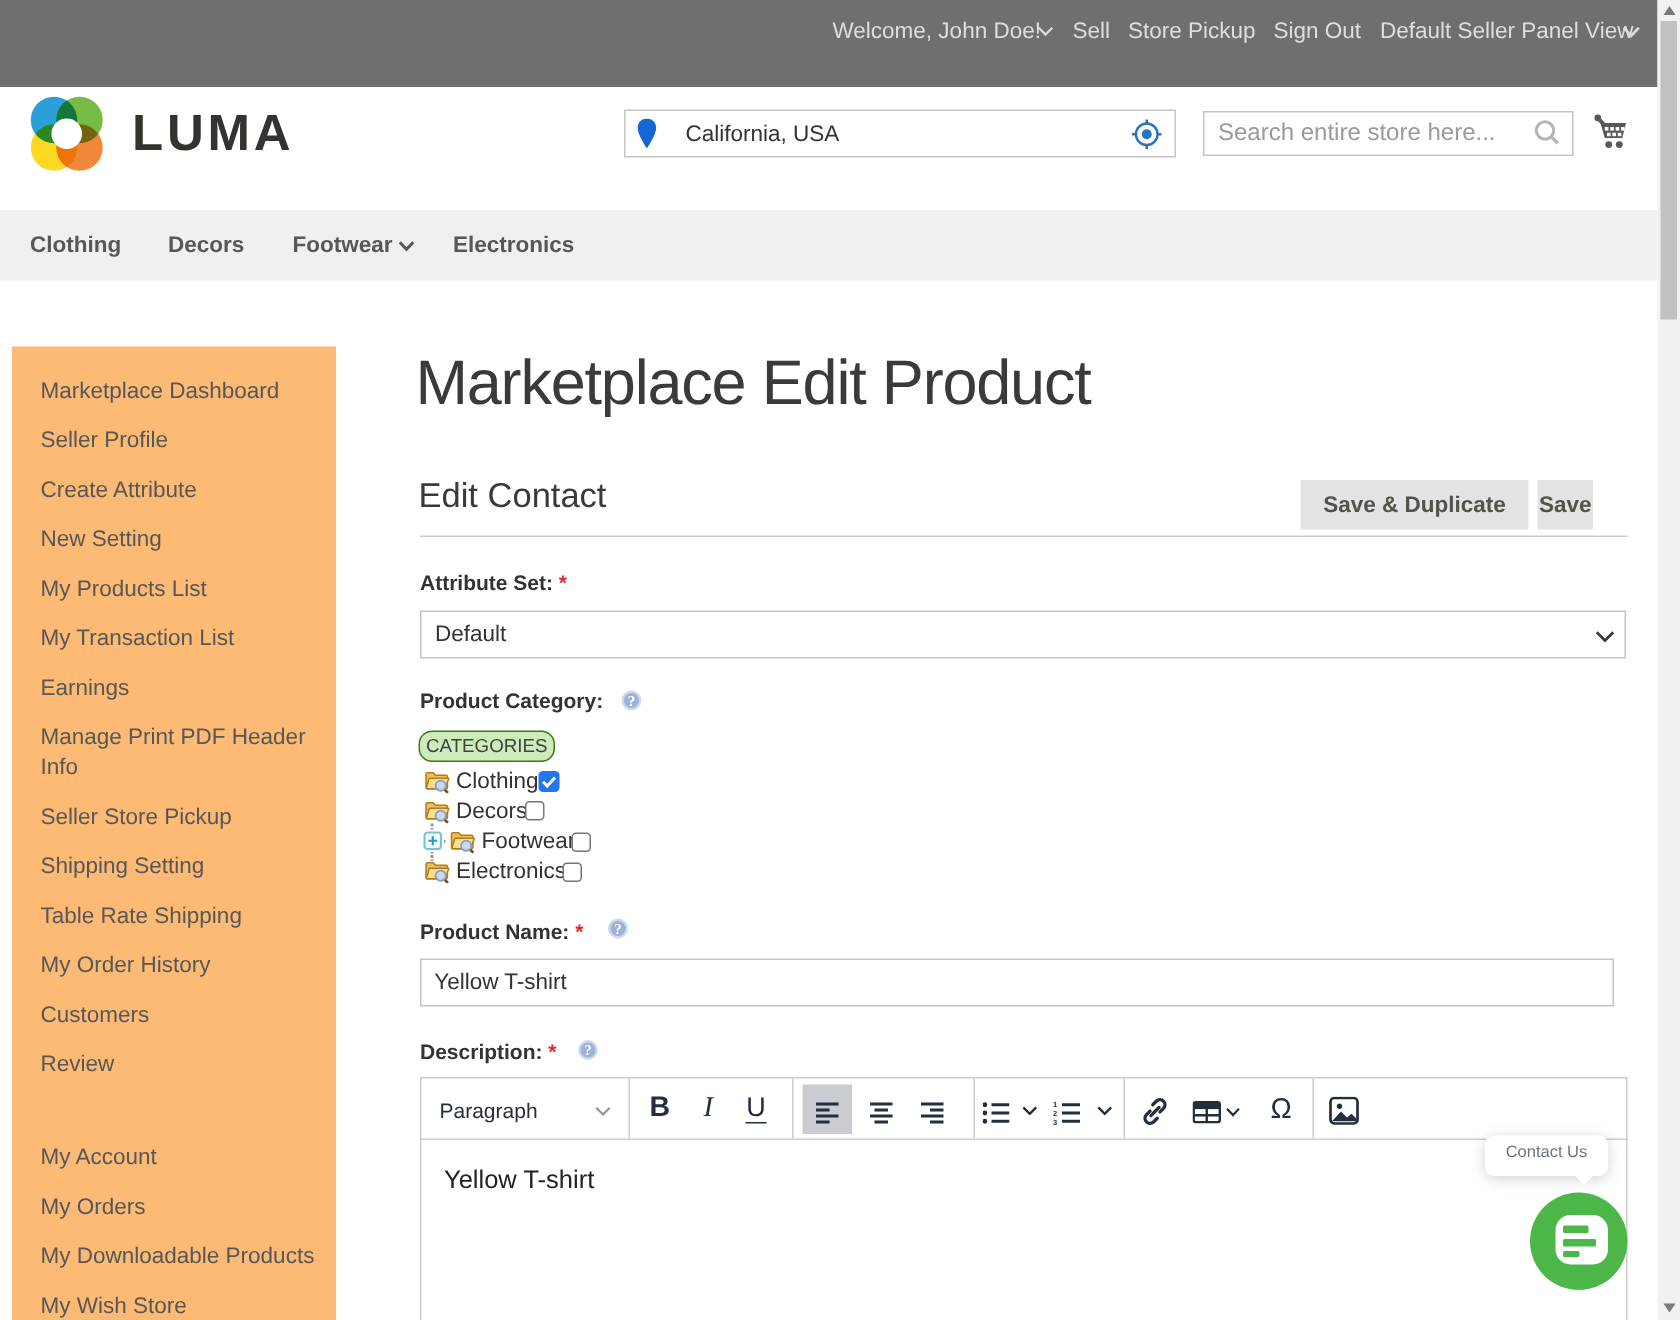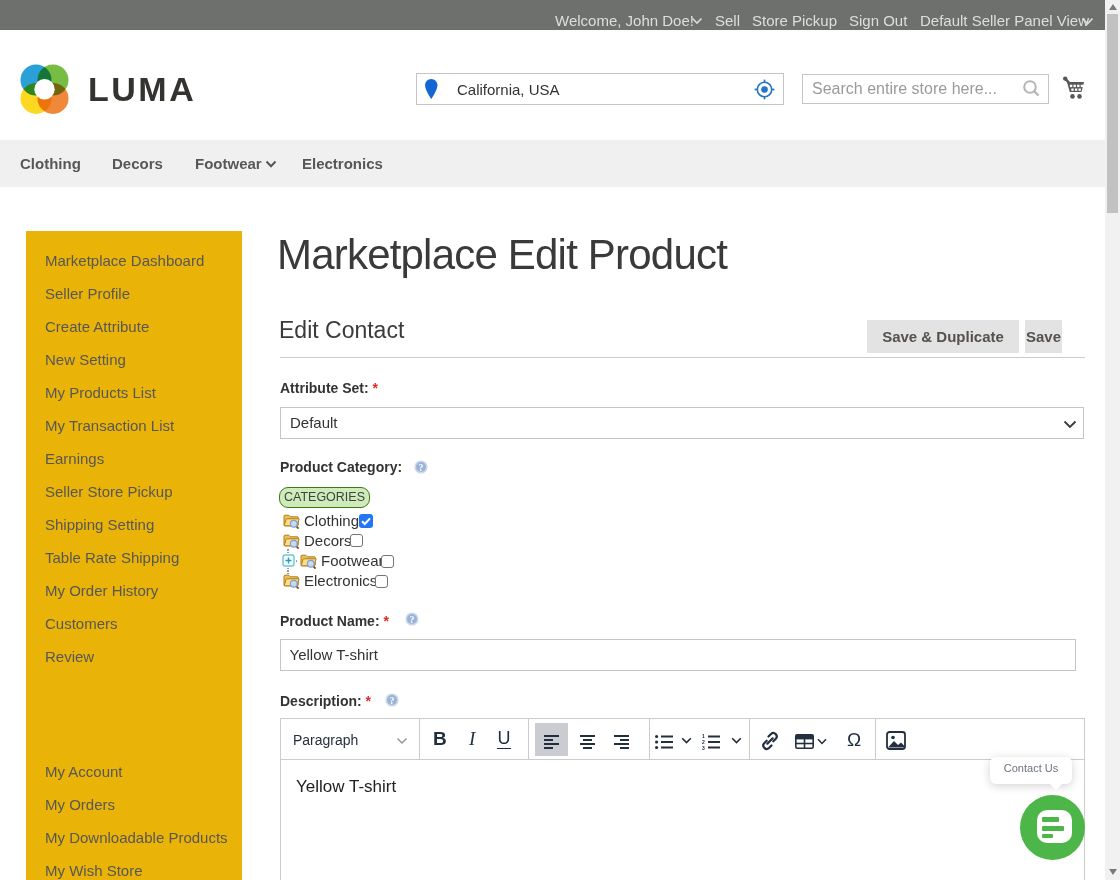--- a/index.html
+++ b/index.html
@@ -1,29 +1,29 @@
 <!DOCTYPE html>
 <html><head>
 <meta charset="utf-8">
 <style>
 * { margin:0; padding:0; box-sizing:border-box; }
 html,body { width:1120px; height:880px; overflow:hidden; background:#fff;
   font-family:"Liberation Sans", sans-serif; }
 .abs { position:absolute; }
 
 
-#topbar { position:absolute; left:0; top:0; width:1105px; height:30px; background:#6e706e; }
+#topbar { position:absolute; left:0; top:0; width:1105px; height:58px; background:#6e706e; }
 #topbar span { position:absolute; top:12px; font-size:15px; color:#dedede; white-space:nowrap; }
 
 
 #navbar { position:absolute; left:0; top:140px; width:1105px; height:47px; background:#f0f0f0; }
 #navbar span { position:absolute; top:15px; font-size:15px; font-weight:bold; color:#575757; }
 
 
-#sidebar { position:absolute; left:26px; top:231px; width:216px; height:649px; background:#eab308; }
+#sidebar { position:absolute; left:8px; top:231px; width:216px; height:649px; background:#fdba74; }
 #sidebar .grp { position:absolute; left:19px; }
 #sidebar .it { font-size:15px; color:#575757; line-height:20px; margin-bottom:13px; }
 
 
 .lbl { position:absolute; font-size:14px; font-weight:bold; color:#333; }
 .lbl em { color:#e02b27; font-style:normal; font-weight:bold; }
 .inputbox { position:absolute; background:#fff; border:1px solid #c5c5c5; font-size:15px; color:#333; }
 .btn { position:absolute; height:33px; background:#e3e3e3; color:#55514b; font-size:15px; font-weight:bold;
   text-align:center; line-height:33px; }
 .treetxt { position:absolute; font-size:15px; color:#333; white-space:nowrap; }
@@ -109,20 +109,21 @@
 
 <div id="sidebar">
   <div class="grp" style="top:20px;">
     <div class="it">Marketplace Dashboard</div>
     <div class="it">Seller Profile</div>
     <div class="it">Create Attribute</div>
     <div class="it">New Setting</div>
     <div class="it">My Products List</div>
     <div class="it">My Transaction List</div>
     <div class="it">Earnings</div>
+    <div class="it" style="width:180px;">Manage Print PDF Header Info</div>
     <div class="it">Seller Store Pickup</div>
     <div class="it">Shipping Setting</div>
     <div class="it">Table Rate Shipping</div>
     <div class="it">My Order History</div>
     <div class="it">Customers</div>
     <div class="it">Review</div>
   </div>
   <div class="grp" style="top:531px;">
     <div class="it">My Account</div>
     <div class="it">My Orders</div>

